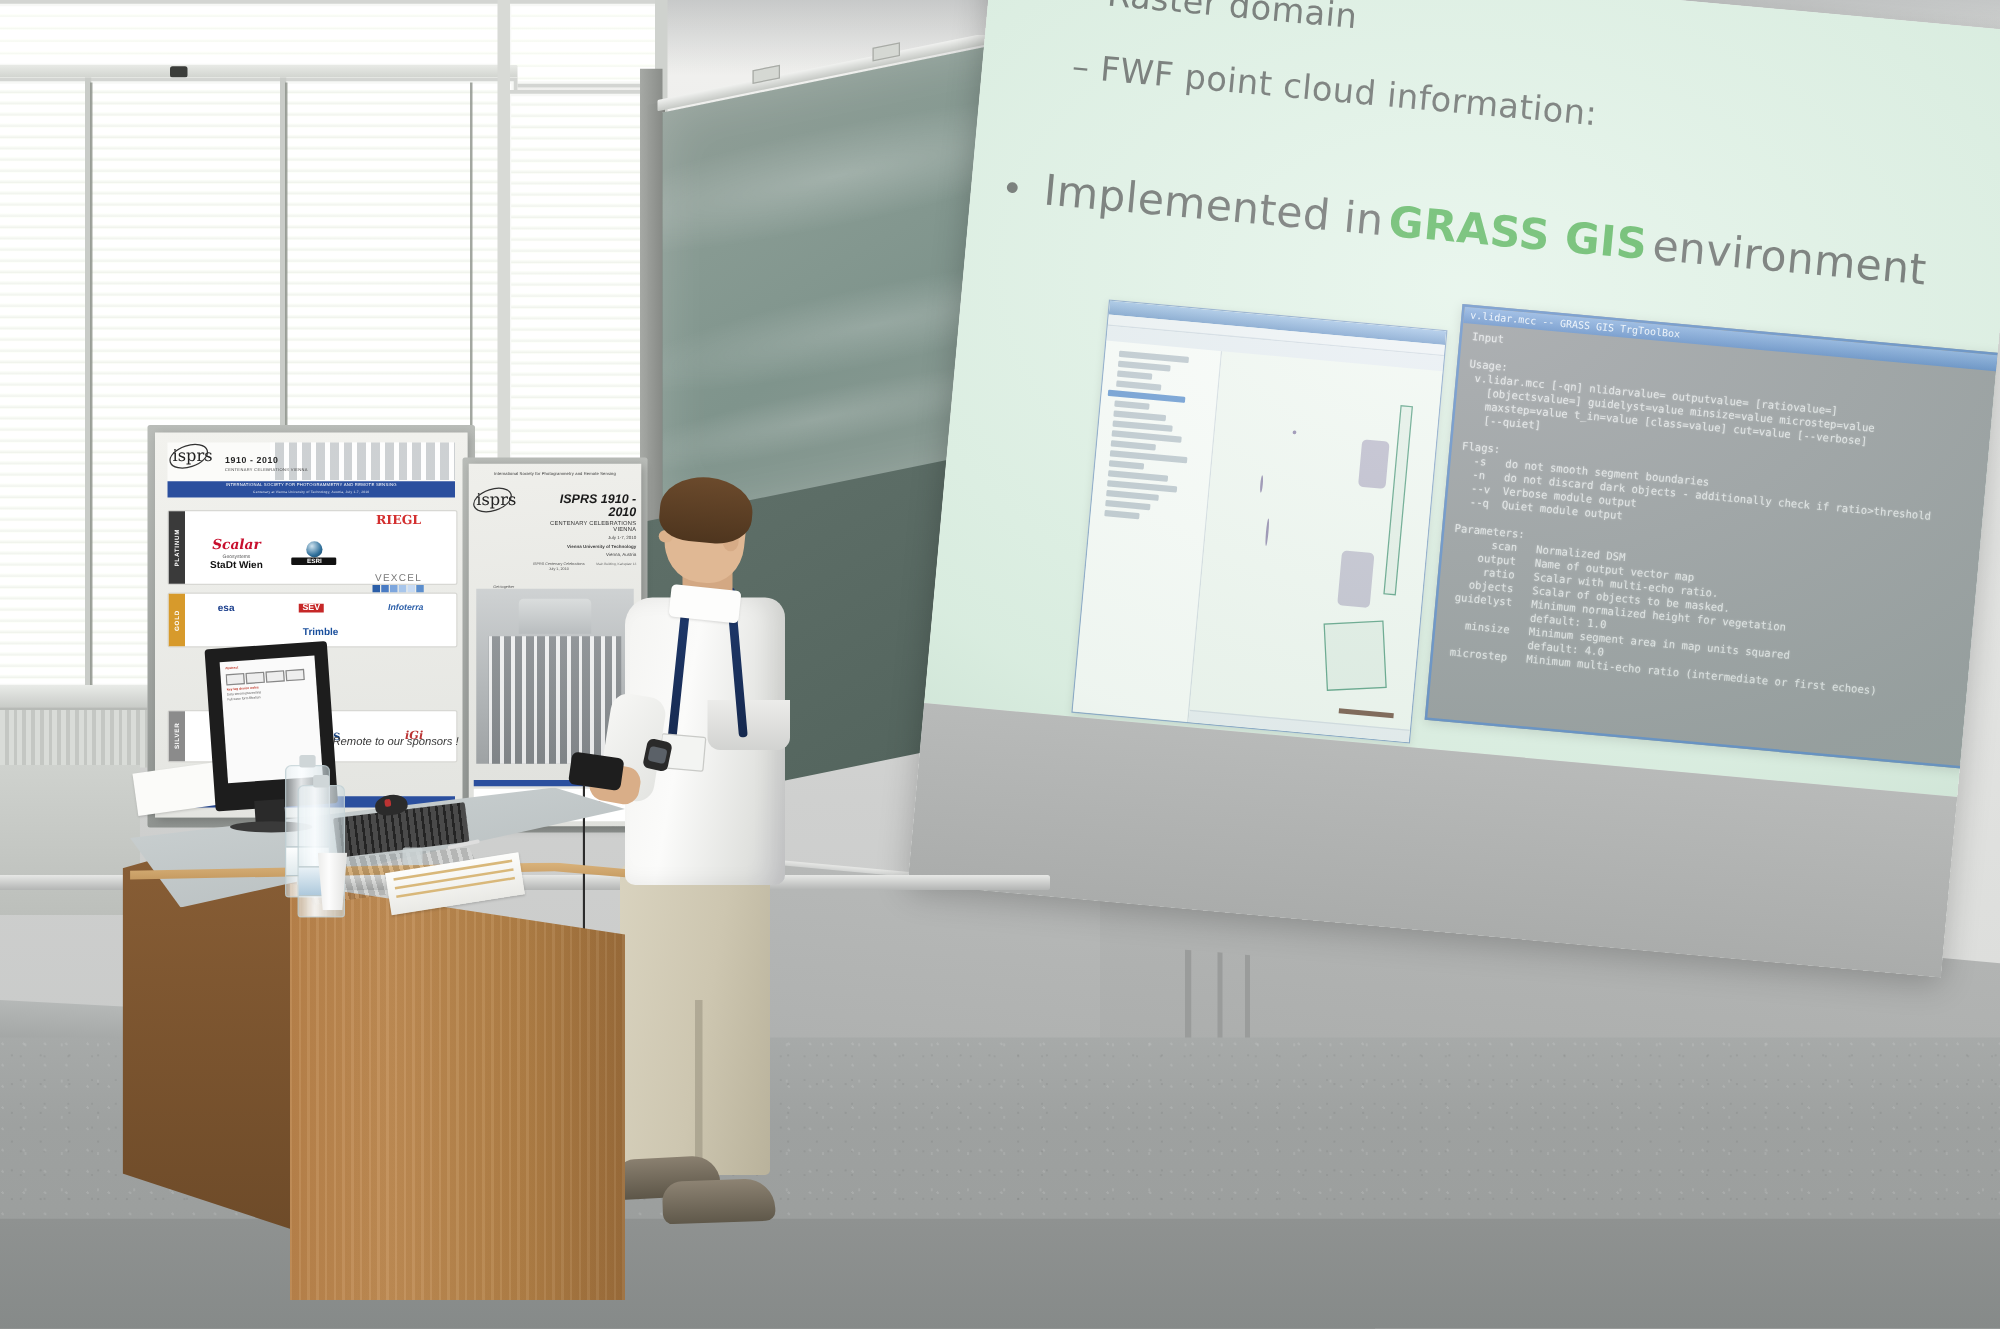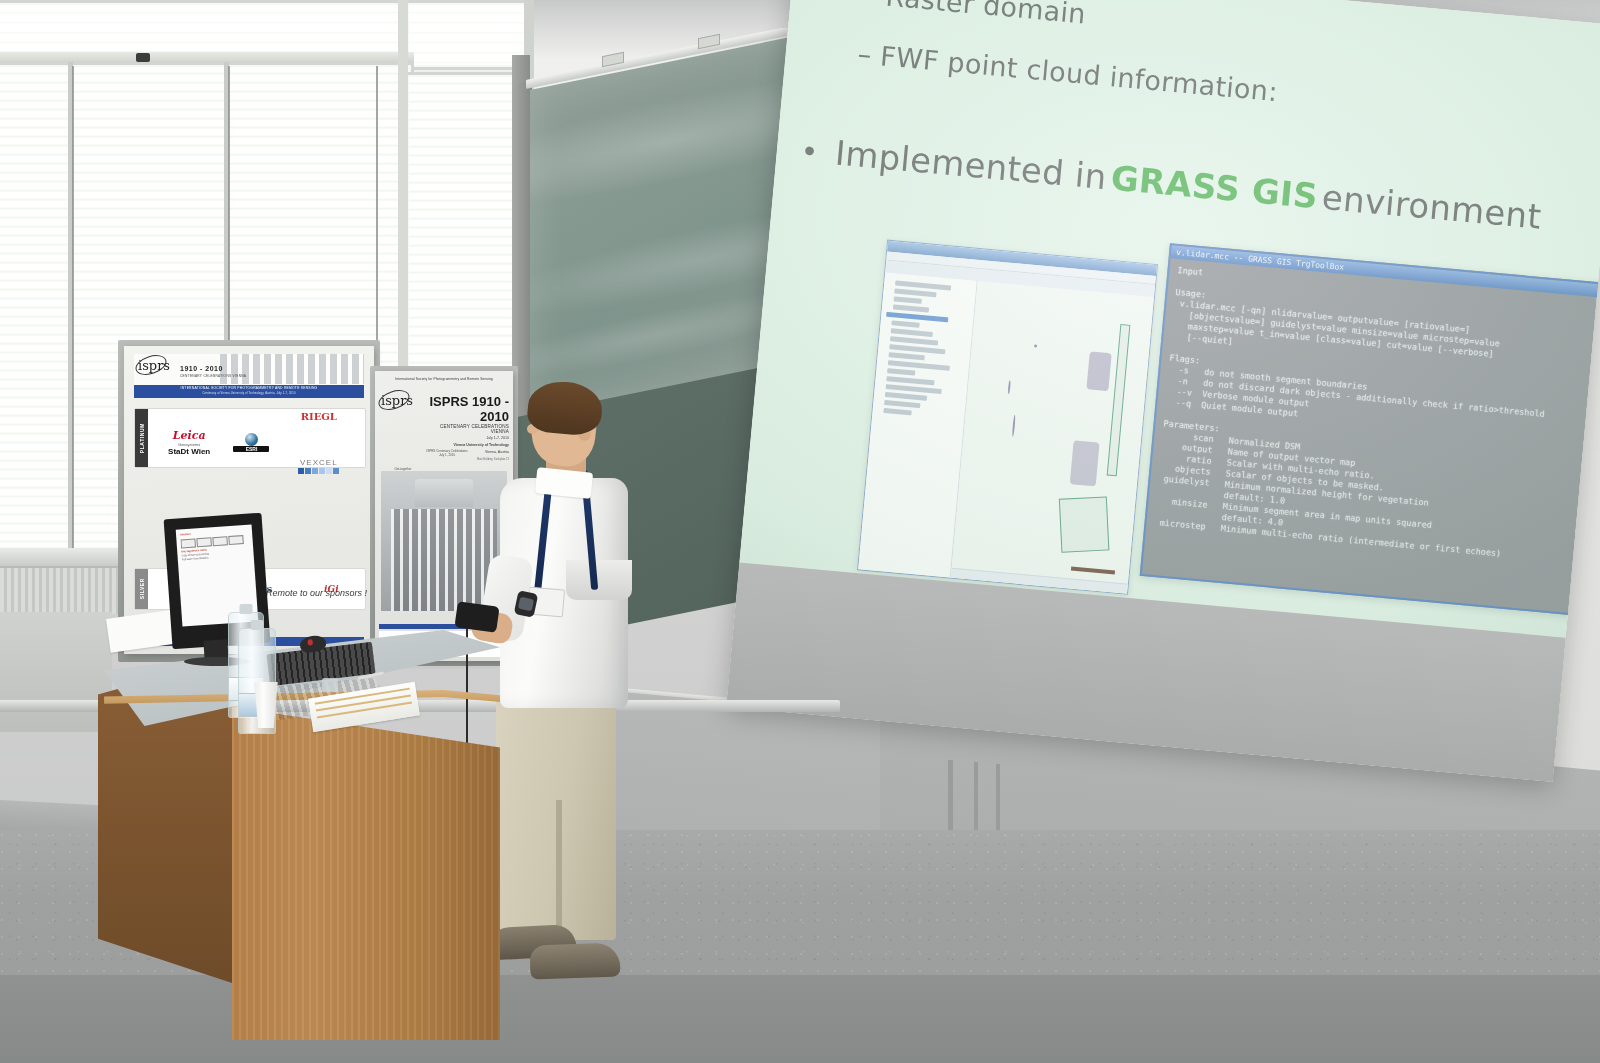--- a/index.html
+++ b/index.html
@@ -165,21 +165,21 @@
   .lg.siemens{color:#5a5a5a;font-size:6px;letter-spacing:.4px;}
   .lg.gis{color:#17427e;font-size:8px;font-family:"DejaVu Serif",serif;}
   .lg.igi{color:#b33;font-size:9px;font-style:italic;font-family:"DejaVu Serif",serif;}
   .esri-globe{width:13px;height:13px;border-radius:50%;
     background:radial-gradient(circle at 35% 30%,#cfe3ef,#2f6f9a 60%,#17405c);}
   .thanks{position:absolute;right:7px;bottom:56px;font-size:9px;color:#3a3a3a;font-style:italic;}
   .poster-url{position:absolute;left:10px;bottom:8px;width:230px;height:9px;background:#2b4f9e;}
 
   .pb-title{position:absolute;left:6px;top:6px;right:6px;text-align:center;}
   .pb-sub{font-size:3.3px;color:#333;letter-spacing:.1px;}
-  .pb-main{font-size:13px;color:#1a1a1a;font-weight:700;margin-top:1px;}
+  .pb-main{font-size:10px;color:#1a1a1a;font-weight:700;margin-top:1px;font-style:italic;}
   .pb-cent{font-size:4.6px;color:#333;letter-spacing:.2px;}
   .pb-meta{font-size:3.6px;color:#444;line-height:5px;margin-top:2px;}
   .pb-bldg{position:absolute;left:6px;top:100px;width:126px;height:140px;
     background:linear-gradient(180deg,#cfd2d3 0%,#b4b8ba 55%,#9ea2a4 100%);}
   .pb-bldg:before{content:"";position:absolute;left:10px;top:38px;right:10px;bottom:0;
     background-image:repeating-linear-gradient(90deg,rgba(255,255,255,.75) 0 3px,rgba(90,95,100,.45) 3px 9px);}
   .pb-bldg:after{content:"";position:absolute;left:34px;top:8px;width:58px;height:28px;
     background:linear-gradient(180deg,#dadddd,#b9bdbf);border-radius:4px 4px 0 0;}
   .pb-footer{position:absolute;left:4px;bottom:4px;right:4px;height:26px;background:#fff;
     display:flex;align-items:center;justify-content:space-around;}
@@ -441,21 +441,21 @@
         <span style="font-size:2.6px;opacity:.85;">Centenary at Vienna University of Technology, Austria, July 1-7, 2010</span>
       </div>
     </div>
 
     <div class="tier" style="top:62px;width:230px;height:58px;">
       <div class="tier-tab tab-plat">
         <span>PLATINUM</span>
       </div>
       <div class="tier-logos">
         <div style="text-align:center;width:74px;">
-          <div class="lg leica">Leica</div>
+          <div class="lg leica">Scalar</div>
           <div class="lg geos">Geosystems</div>
           <div class="lg stadt">StaDt Wien</div>
         </div>
         <div style="text-align:center;width:36px;">
           <div class="esri-globe" style="margin:0 auto;"></div>
           <div class="lg esri">ESRI</div>
         </div>
         <div style="text-align:center;width:84px;">
           <div class="lg riegl">RIEGL</div>
           <div class="lg vexcel">VEXCEL</div>
@@ -464,20 +464,31 @@
             <i style="width:6px;height:6px;background:#4a7cc4;display:block;"></i>
             <i style="width:6px;height:6px;background:#7da6dd;display:block;"></i>
             <i style="width:6px;height:6px;background:#a8c6eb;display:block;"></i>
             <i style="width:6px;height:6px;background:#c9dcf4;display:block;"></i>
             <i style="width:6px;height:6px;background:#5c8ecd;display:block;"></i>
           </div>
         </div>
       </div>
     </div>
 
+    <div class="tier" style="top:128px;width:230px;height:42px;">
+      <div class="tier-tab tab-gold">
+        <span>GOLD</span>
+      </div>
+      <div class="tier-logos">
+        <div class="lg esa">esa</div>
+        <div class="lg sev">SEV</div>
+        <div class="lg info">Infoterra</div>
+        <div class="lg trimble" style="width:100%;text-align:center;">Trimble</div>
+      </div>
+    </div>
 
     <div class="tier" style="top:222px;width:230px;height:40px;">
       <div class="tier-tab tab-silv">
         <span>SILVER</span>
       </div>
       <div class="tier-logos">
         <div class="lg siemens">SIEMENS</div>
         <div class="lg gis">GIS</div>
         <div class="lg igi">iGi</div>
       </div>

